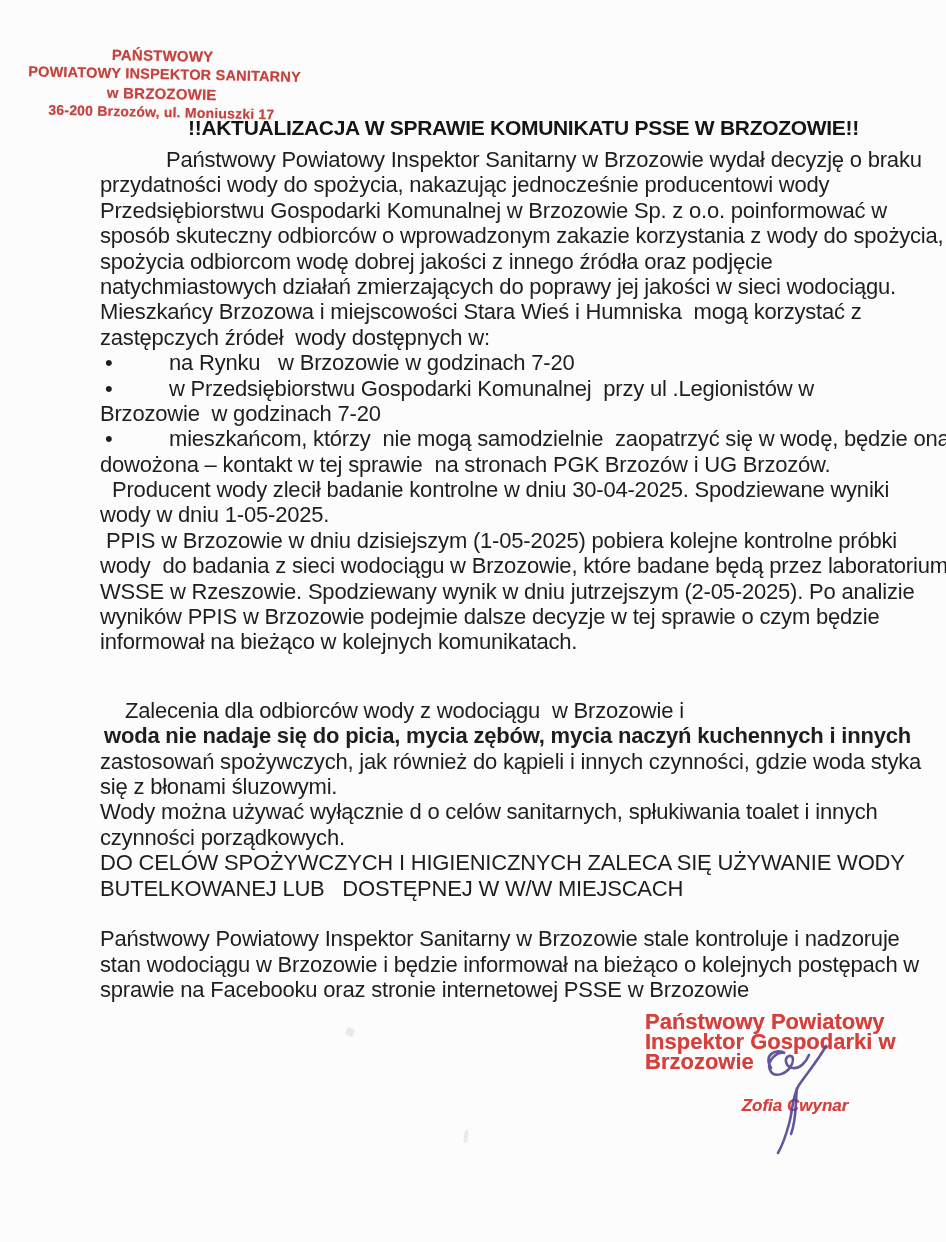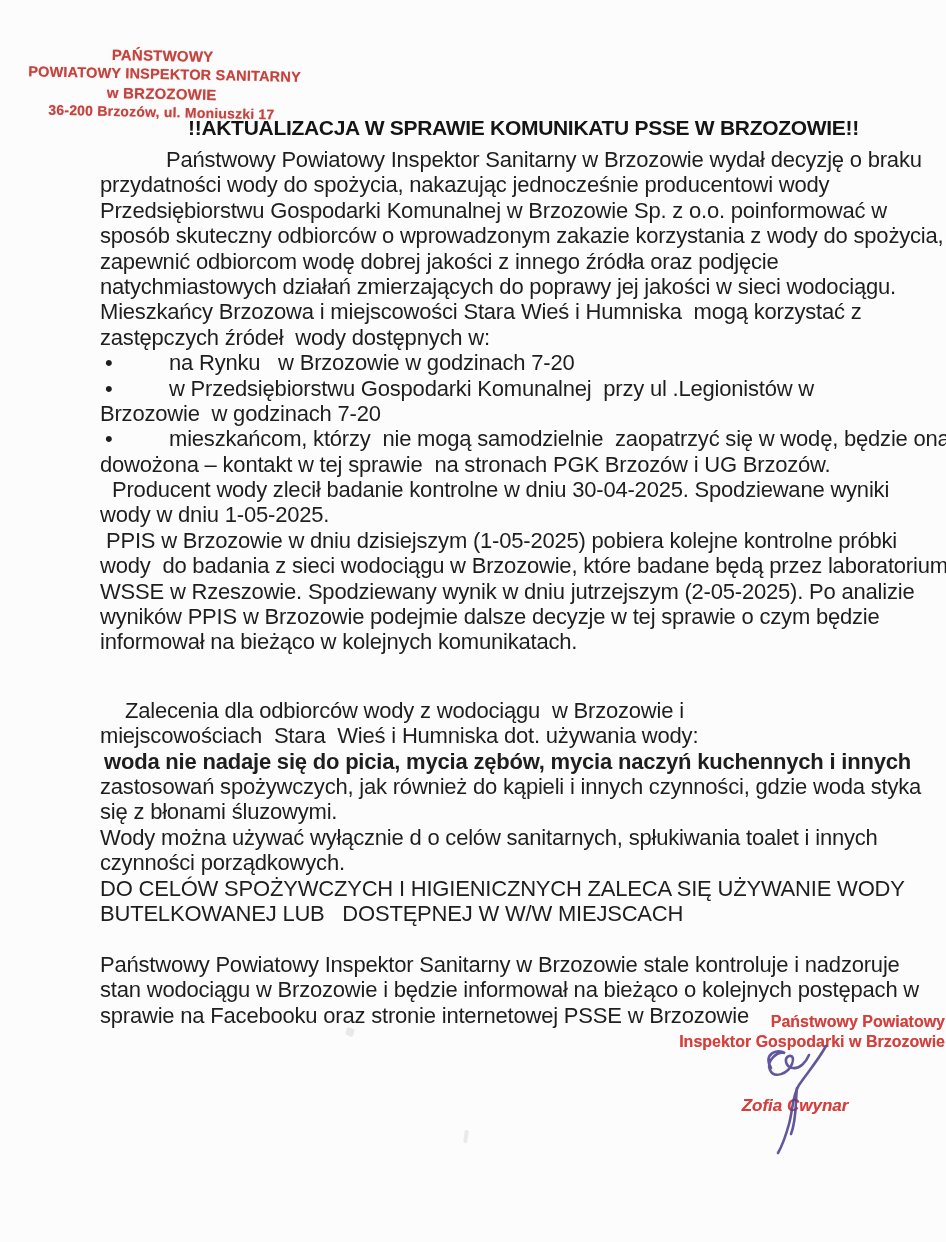--- a/index.html
+++ b/index.html
@@ -40,22 +40,22 @@
   .ln.i66{padding-left:66px;}
   .ln.i12{padding-left:12px;}
   .ln.i6{padding-left:6px;}
   .ln.i25{padding-left:25px;margin-top:43px;}
   .ln.i4{padding-left:4px;font-weight:bold;}
   .spacer{height:25.4px;}
   .bullet{display:inline-block;width:69px;padding-left:5px;box-sizing:border-box;}
   
   .footer-stamp{
     position:absolute;left:645px;top:1012px;width:300px;
-    text-align:right;color:#d6403c;font-weight:700;
-    font-size:16px;line-height:20px;
+    text-align:left;color:#d6403c;font-weight:700;
+    font-size:22px;line-height:20px;
     text-shadow:0 0 .6px rgba(214,64,60,.6);
   }
   .signer{
     position:absolute;left:645px;top:1074px;width:300px;
     text-align:center;color:#d6403c;
     font-style:italic;font-weight:600;font-size:17px;
     text-shadow:0 0 .6px rgba(214,64,60,.5);
     margin-top:22px;
   }
   .signature-svg{position:absolute;left:733px;top:1040px;z-index:5;}
@@ -76,38 +76,37 @@
     <div class="s4">36-200 Brzozów, ul. Moniuszki 17</div>
   </div>
 
   <div class="doc-title">!!AKTUALIZACJA W SPRAWIE KOMUNIKATU PSSE W BRZOZOWIE!!</div>
 
   <div class="body-text">
     <div class="ln i66">Państwowy Powiatowy Inspektor Sanitarny w Brzozowie wydał decyzję o braku</div>
     <div class="ln">przydatności wody do spożycia, nakazując jednocześnie producentowi wody</div>
     <div class="ln">Przedsiębiorstwu Gospodarki Komunalnej w Brzozowie Sp. z o.o. poinformować w</div>
     <div class="ln">sposób skuteczny odbiorców o wprowadzonym zakazie korzystania z wody do spożycia,</div>
-    <div class="ln">zapewnić odbiorcom wodę dobrej jakości z innego źródła oraz podjęcie</div>
+    <div class="ln">spożycia odbiorcom wodę dobrej jakości z innego źródła oraz podjęcie</div>
     <div class="ln">natychmiastowych działań zmierzających do poprawy jej jakości w sieci wodociągu.</div>
     <div class="ln">Mieszkańcy Brzozowa i miejscowości Stara Wieś i Humniska  mogą korzystać z</div>
     <div class="ln">zastępczych źródeł  wody dostępnych w:</div>
     <div class="ln"><span class="bullet">•</span><span>na Rynku   w Brzozowie w godzinach 7-20</span></div>
     <div class="ln"><span class="bullet">•</span><span>w Przedsiębiorstwu Gospodarki Komunalnej  przy ul .Legionistów w</span></div>
     <div class="ln">Brzozowie  w godzinach 7-20</div>
     <div class="ln"><span class="bullet">•</span><span>mieszkańcom, którzy  nie mogą samodzielnie  zaopatrzyć się w wodę, będzie ona</span></div>
     <div class="ln">dowożona – kontakt w tej sprawie  na stronach PGK Brzozów i UG Brzozów.</div>
     <div class="ln i12">Producent wody zlecił badanie kontrolne w dniu 30-04-2025. Spodziewane wyniki</div>
     <div class="ln">wody w dniu 1-05-2025.</div>
     <div class="ln i6">PPIS w Brzozowie w dniu dzisiejszym (1-05-2025) pobiera kolejne kontrolne próbki</div>
     <div class="ln">wody  do badania z sieci wodociągu w Brzozowie, które badane będą przez laboratorium</div>
     <div class="ln">WSSE w Rzeszowie. Spodziewany wynik w dniu jutrzejszym (2-05-2025). Po analizie</div>
     <div class="ln">wyników PPIS w Brzozowie podejmie dalsze decyzje w tej sprawie o czym będzie</div>
     <div class="ln">informował na bieżąco w kolejnych komunikatach.</div>
     <div class="ln i25">Zalecenia dla odbiorców wody z wodociągu  w Brzozowie i</div>
-    <div class="ln">miejscowościach  Stara  Wieś i Humniska dot. używania wody:</div>
     <div class="ln i4">woda nie nadaje się do picia, mycia zębów, mycia naczyń kuchennych i innych</div>
     <div class="ln">zastosowań spożywczych, jak również do kąpieli i innych czynności, gdzie woda styka</div>
     <div class="ln">się z błonami śluzowymi.</div>
     <div class="ln">Wody można używać wyłącznie d o celów sanitarnych, spłukiwania toalet i innych</div>
     <div class="ln">czynności porządkowych.</div>
     <div class="ln">DO CELÓW SPOŻYWCZYCH I HIGIENICZNYCH ZALECA SIĘ UŻYWANIE WODY</div>
     <div class="ln">BUTELKOWANEJ LUB   DOSTĘPNEJ W W/W MIEJSCACH</div>
     <div class="spacer"></div>
     <div class="ln">Państwowy Powiatowy Inspektor Sanitarny w Brzozowie stale kontroluje i nadzoruje</div>
     <div class="ln">stan wodociągu w Brzozowie i będzie informował na bieżąco o kolejnych postępach w</div>

